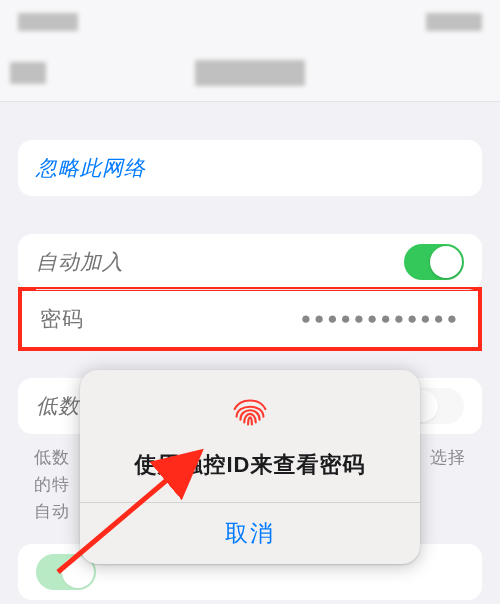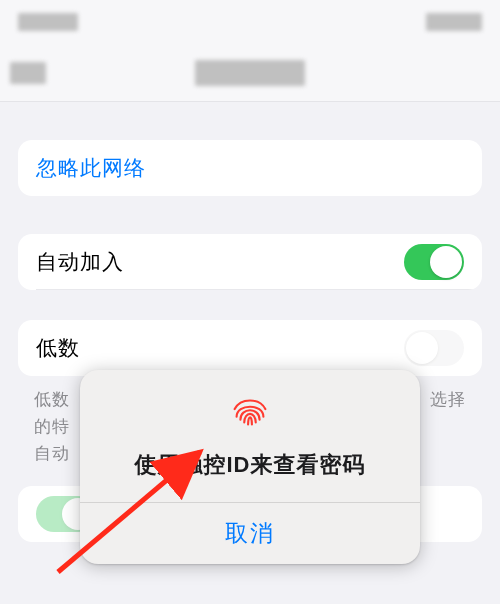--- a/index.html
+++ b/index.html
@@ -72,33 +72,34 @@
       margin: 0 18px;
       overflow: hidden;
     }
     .row {
       display: flex;
       align-items: center;
       justify-content: space-between;
       padding: 0 18px;
       min-height: 56px;
       position: relative;
+      font-style: italic;
     }
     .row-divider::after {
       content: "";
       position: absolute;
       bottom: 0;
       left: 18px;
       right: 0;
       height: 1px;
       background: #e8e8ec;
     }
     .row-label {
       font-size: 21px;
-      color: #000000;
+      color: #737373;
       letter-spacing: 1px;
     }
     .row-link .row-label {
       color: #007aff;
     }
     .toggle {
       width: 60px;
       height: 36px;
       background: #34c759;
       border-radius: 18px;
@@ -220,20 +221,26 @@
 
   <div class="section-gap"></div>
 
   <div class="group" style="padding-bottom:0;">
     <div class="row row-divider">
       <span class="row-label">自动加入</span>
       <div class="toggle"></div>
     </div>
   </div>
 
+  <div style="margin:0 18px;">
+    <div class="password-row">
+      <span class="row-label">密码</span>
+      <span class="dots">●●●●●●●●●●●●</span>
+    </div>
+  </div>
 
   <div class="section-gap-sm"></div>
 
   <div class="group">
     <div class="row">
       <span class="row-label">低数</span>
       <div class="toggle off" style="opacity:0.35"></div>
     </div>
   </div>
 

